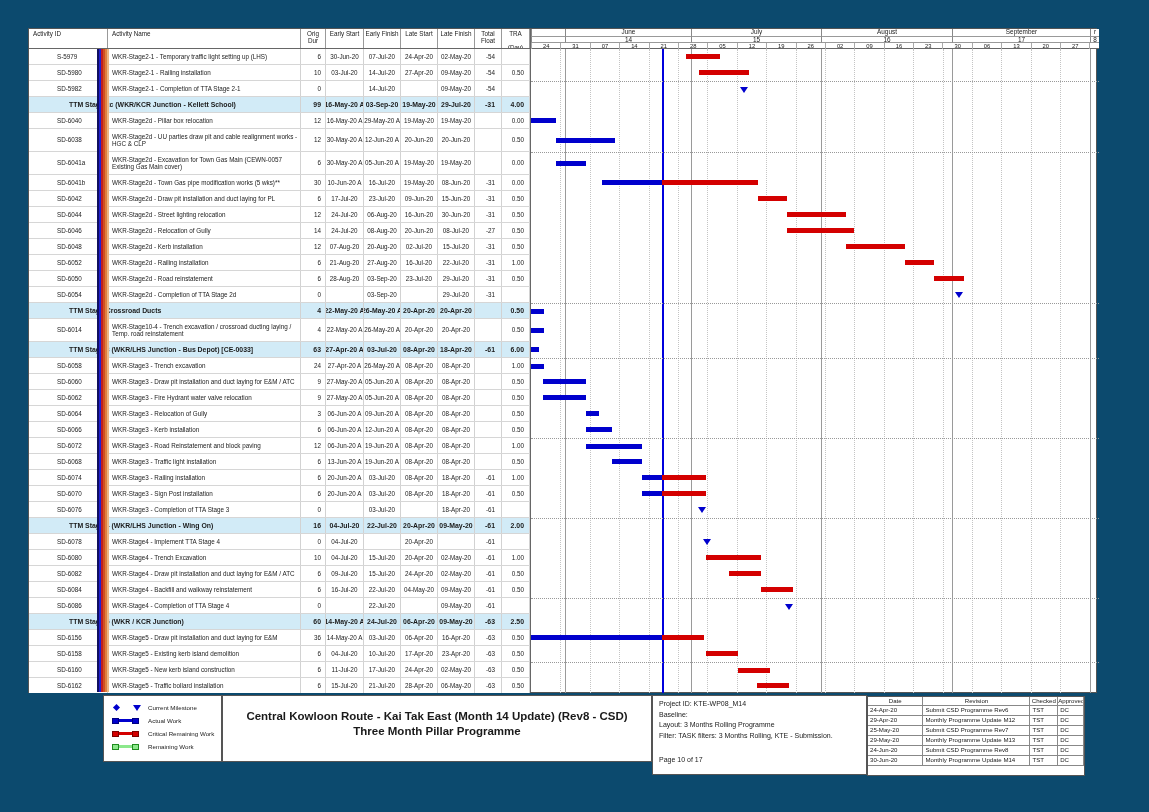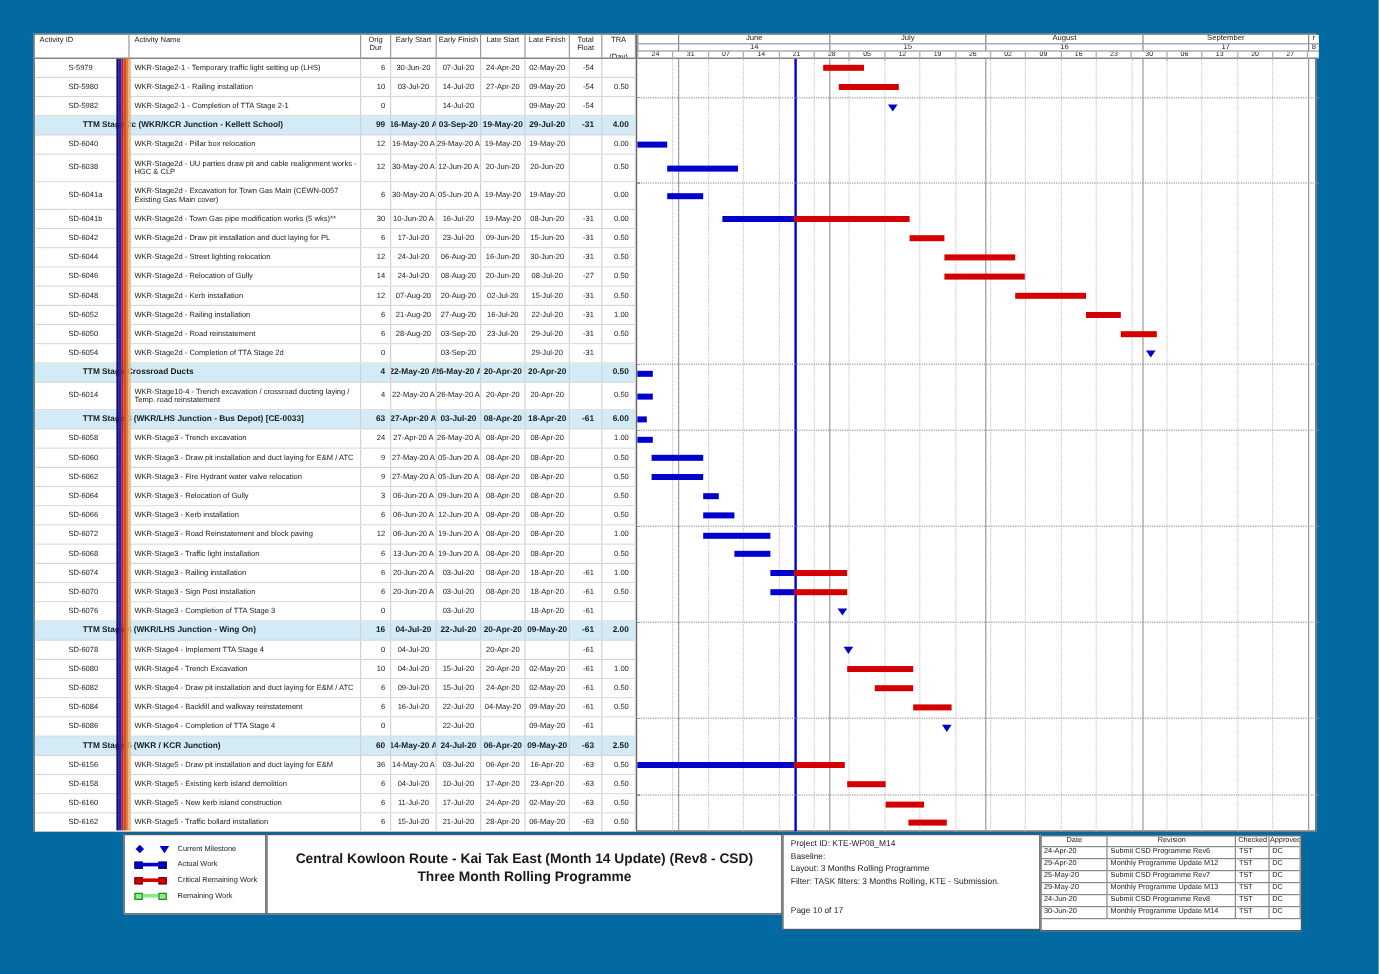--- a/index.html
+++ b/index.html
@@ -1,16 +1,16 @@
 <!DOCTYPE html>
 <html><head>
 <meta charset="utf-8">
 <style>
   html,body{margin:0;padding:0;background:#fff;}
-  #sheet{position:relative;width:1149px;height:812px;background:#0369a1;overflow:hidden;
+  #sheet{position:relative;width:1149px;height:812px;background:#0c4a6e;overflow:hidden;
          font-family:"Liberation Sans",sans-serif;color:#1a1a1a;}
   #mainbox{position:absolute;left:28px;top:28px;width:1069px;height:665px;border:1px solid #555;box-sizing:border-box;background:#fff;}
   
   #thead{position:absolute;left:0;top:0;width:501px;height:20px;display:flex;border-bottom:1px solid #666;box-sizing:border-box;background:#fff;z-index:2;}
   .hcell{box-sizing:border-box;border-right:1px solid #999;font-size:6.3px;line-height:1.1;padding-top:2px;overflow:hidden;}
   #trows{position:absolute;left:0;top:20px;width:501px;height:644px;overflow:hidden;z-index:1;}
   .trow{display:flex;position:relative;box-sizing:border-box;border-bottom:1px solid #d6d6d6;background:#fff;}
   .trow.stage{background:#d2ebf7;font-weight:bold;}
   .cell{box-sizing:border-box;border-right:1px solid #d2d2d2;font-size:6.3px;line-height:1.12;display:flex;align-items:center;overflow:hidden;white-space:nowrap;}
   .cell.wrapok{white-space:normal;}
@@ -736,21 +736,21 @@
           <div class="sq" style="background: rgb(140, 232, 140); border: 1px solid rgb(30, 140, 30); box-sizing: border-box;"></div>
           <div class="cbar" style="background: rgb(140, 232, 140);"></div>
           <div class="sq" style="background: rgb(140, 232, 140); border: 1px solid rgb(30, 140, 30); box-sizing: border-box;"></div>
         </div>
         <div class="llabel">Remaining Work</div>
       </div>
     </div>
 
   <div id="titlebox" class="box">
     <div id="title1">Central Kowloon Route - Kai Tak East (Month 14 Update) (Rev8 - CSD)</div>
-    <div id="title2">Three Month Rolling Programme</div>
+    <div id="title2">Three Month Pillar Programme</div>
   </div>
 
   <div id="infobox" class="box">
     <div id="infolines">
         <div class="iline">Project ID: KTE-WP08_M14</div>
         <div class="iline">Baseline:</div>
         <div class="iline">Layout: 3 Months Rolling Programme</div>
         <div class="iline">Filter: TASK filters: 3 Months Rolling, KTE - Submission.</div>
       </div>
     <div id="pageno">Page 10 of 17</div>

